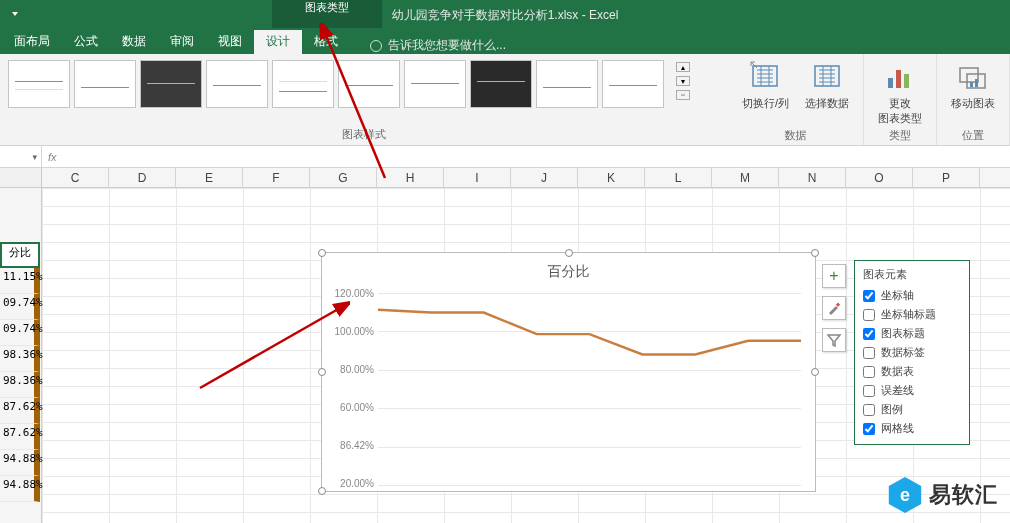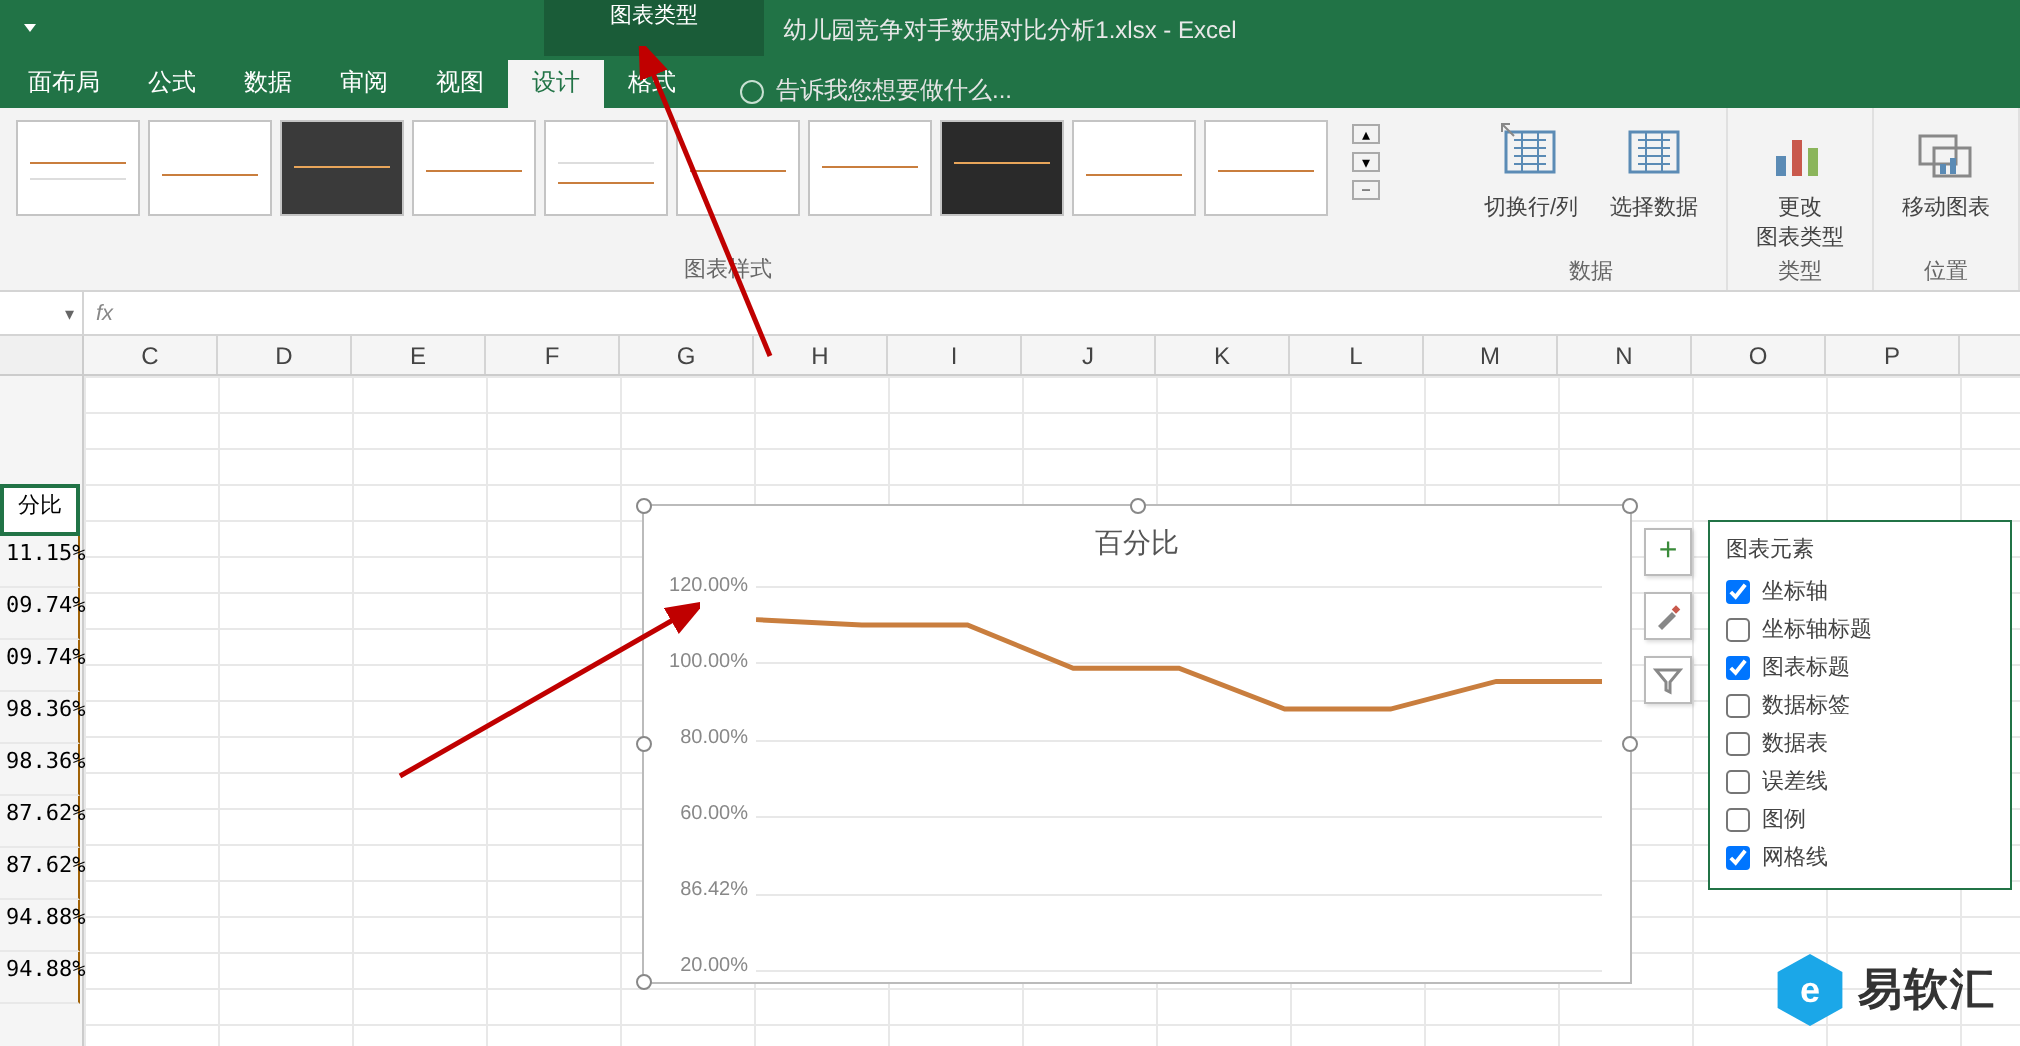--- a/index.html
+++ b/index.html
@@ -31,35 +31,35 @@
 .styles-outer { flex:1; display:flex; flex-direction:column; justify-content:space-between; }
 .fx-bar { height: 22px; border-bottom: 1px solid #d4d4d4; display:flex; align-items:center; }
 .fx-left { width:42px; border-right:1px solid #d4d4d4; height:100%; display:flex; align-items:center; justify-content:flex-end; padding-right:4px; }
 .fx-caret { font-size:9px; color:#666; }
 .fx-label { font-style:italic; color:#888; padding:0 6px; font-size:11px; }
 .grid-area { position:relative; height: 355px; }
 .col-headers { display:flex; height:20px; border-bottom:1px solid #ccc; background:#f5f5f5; }
 .corner { width:42px; border-right:1px solid #ccc; background:#f0f0f0; }
 .col-h { width:67px; border-right:1px solid #d4d4d4; text-align:center; font-size:12px; color:#444; line-height:20px; }
 .cell-row { display:flex; height:26px; }
-.cell { width:67px; border-right:1px solid #a16207; border-bottom:1px solid #e8e8e8; font-size:11px; padding:0 3px; line-height:18px; text-align:right; font-family:"SimSun",monospace; }
+.cell { width:67px; border-right:6px solid #a16207; border-bottom:1px solid #e8e8e8; font-size:11px; padding:0 3px; line-height:18px; text-align:right; font-family:"SimSun",monospace; }
 .cell.hdr { background:#fff; border:2px solid #217346; text-align:center; font-weight:normal; }
 .grid-lines { position:absolute; inset:20px 0 0 42px; background-image: linear-gradient(#e8e8e8 1px, transparent 1px), linear-gradient(90deg, #e8e8e8 1px, transparent 1px); background-size: 67px 18px; z-index:0; }
 .first-col-bg { position:absolute; left:0; top:20px; bottom:0; width:42px; background:#f5f5f5; border-right:1px solid #ccc; }
 .chart-obj { position:absolute; left:321px; top:84px; width:495px; height:240px; background:#fff; border:1px solid #bbb; z-index:5; }
 .chart-handle { width:8px; height:8px; background:#fff; border:1px solid #888; border-radius:50%; position:absolute; }
 .chart-title { text-align:center; font-size:14px; color:#555; padding:10px 0 6px; }
 .y-axis { position:absolute; left:0; top:40px; bottom:8px; width:56px; }
 .y-tick { position:absolute; right:4px; font-size:10px; color:#888; transform:translateY(-50%); }
 .plot-line { position:absolute; background:#e8e8e8; height:1px; left:56px; right:14px; }
 .side-btns { position:absolute; left:822px; top:96px; z-index:6; display:flex; flex-direction:column; gap:8px; }
 .side-btn { width:24px; height:24px; border:1px solid #bbb; background:#fff; box-shadow:1px 1px 2px rgba(0,0,0,.15); display:flex; align-items:center; justify-content:center; font-size:16px; color:#3a8b3a; }
 .side-btn.brush { color:#888; }
 .side-btn.filter { color:#888; }
-.popup { position:absolute; left:854px; top:92px; width:152px; border:1px solid #217346; background:#fff; z-index:7; padding:4px 0 6px; }
+.popup { position:absolute; left:854px; top:92px; width:116px; border:1px solid #217346; background:#fff; z-index:7; padding:4px 0 6px; }
 .popup-title { padding:2px 8px 4px; font-size:11px; color:#444; }
 .popup-item { display:flex; align-items:center; gap:6px; padding:2px 8px; font-size:11px; color:#444; }
 .popup-item input { width:12px; height:12px; }
 .arrow { position:absolute; z-index:10; pointer-events:none; }
 .watermark { position:absolute; right:12px; bottom:10px; z-index:20; display:flex; align-items:center; gap:6px; }
 .wm-hex { width:36px; height:36px; background:#1ba7e8; clip-path: polygon(50% 0, 95% 25%, 95% 75%, 50% 100%, 5% 75%, 5% 25%); display:flex; align-items:center; justify-content:center; color:#fff; font-size:18px; font-weight:bold; }
 .wm-text { font-size:22px; font-weight:bold; color:#333; letter-spacing:1px; }
 </style>
 </head>
 <body>

